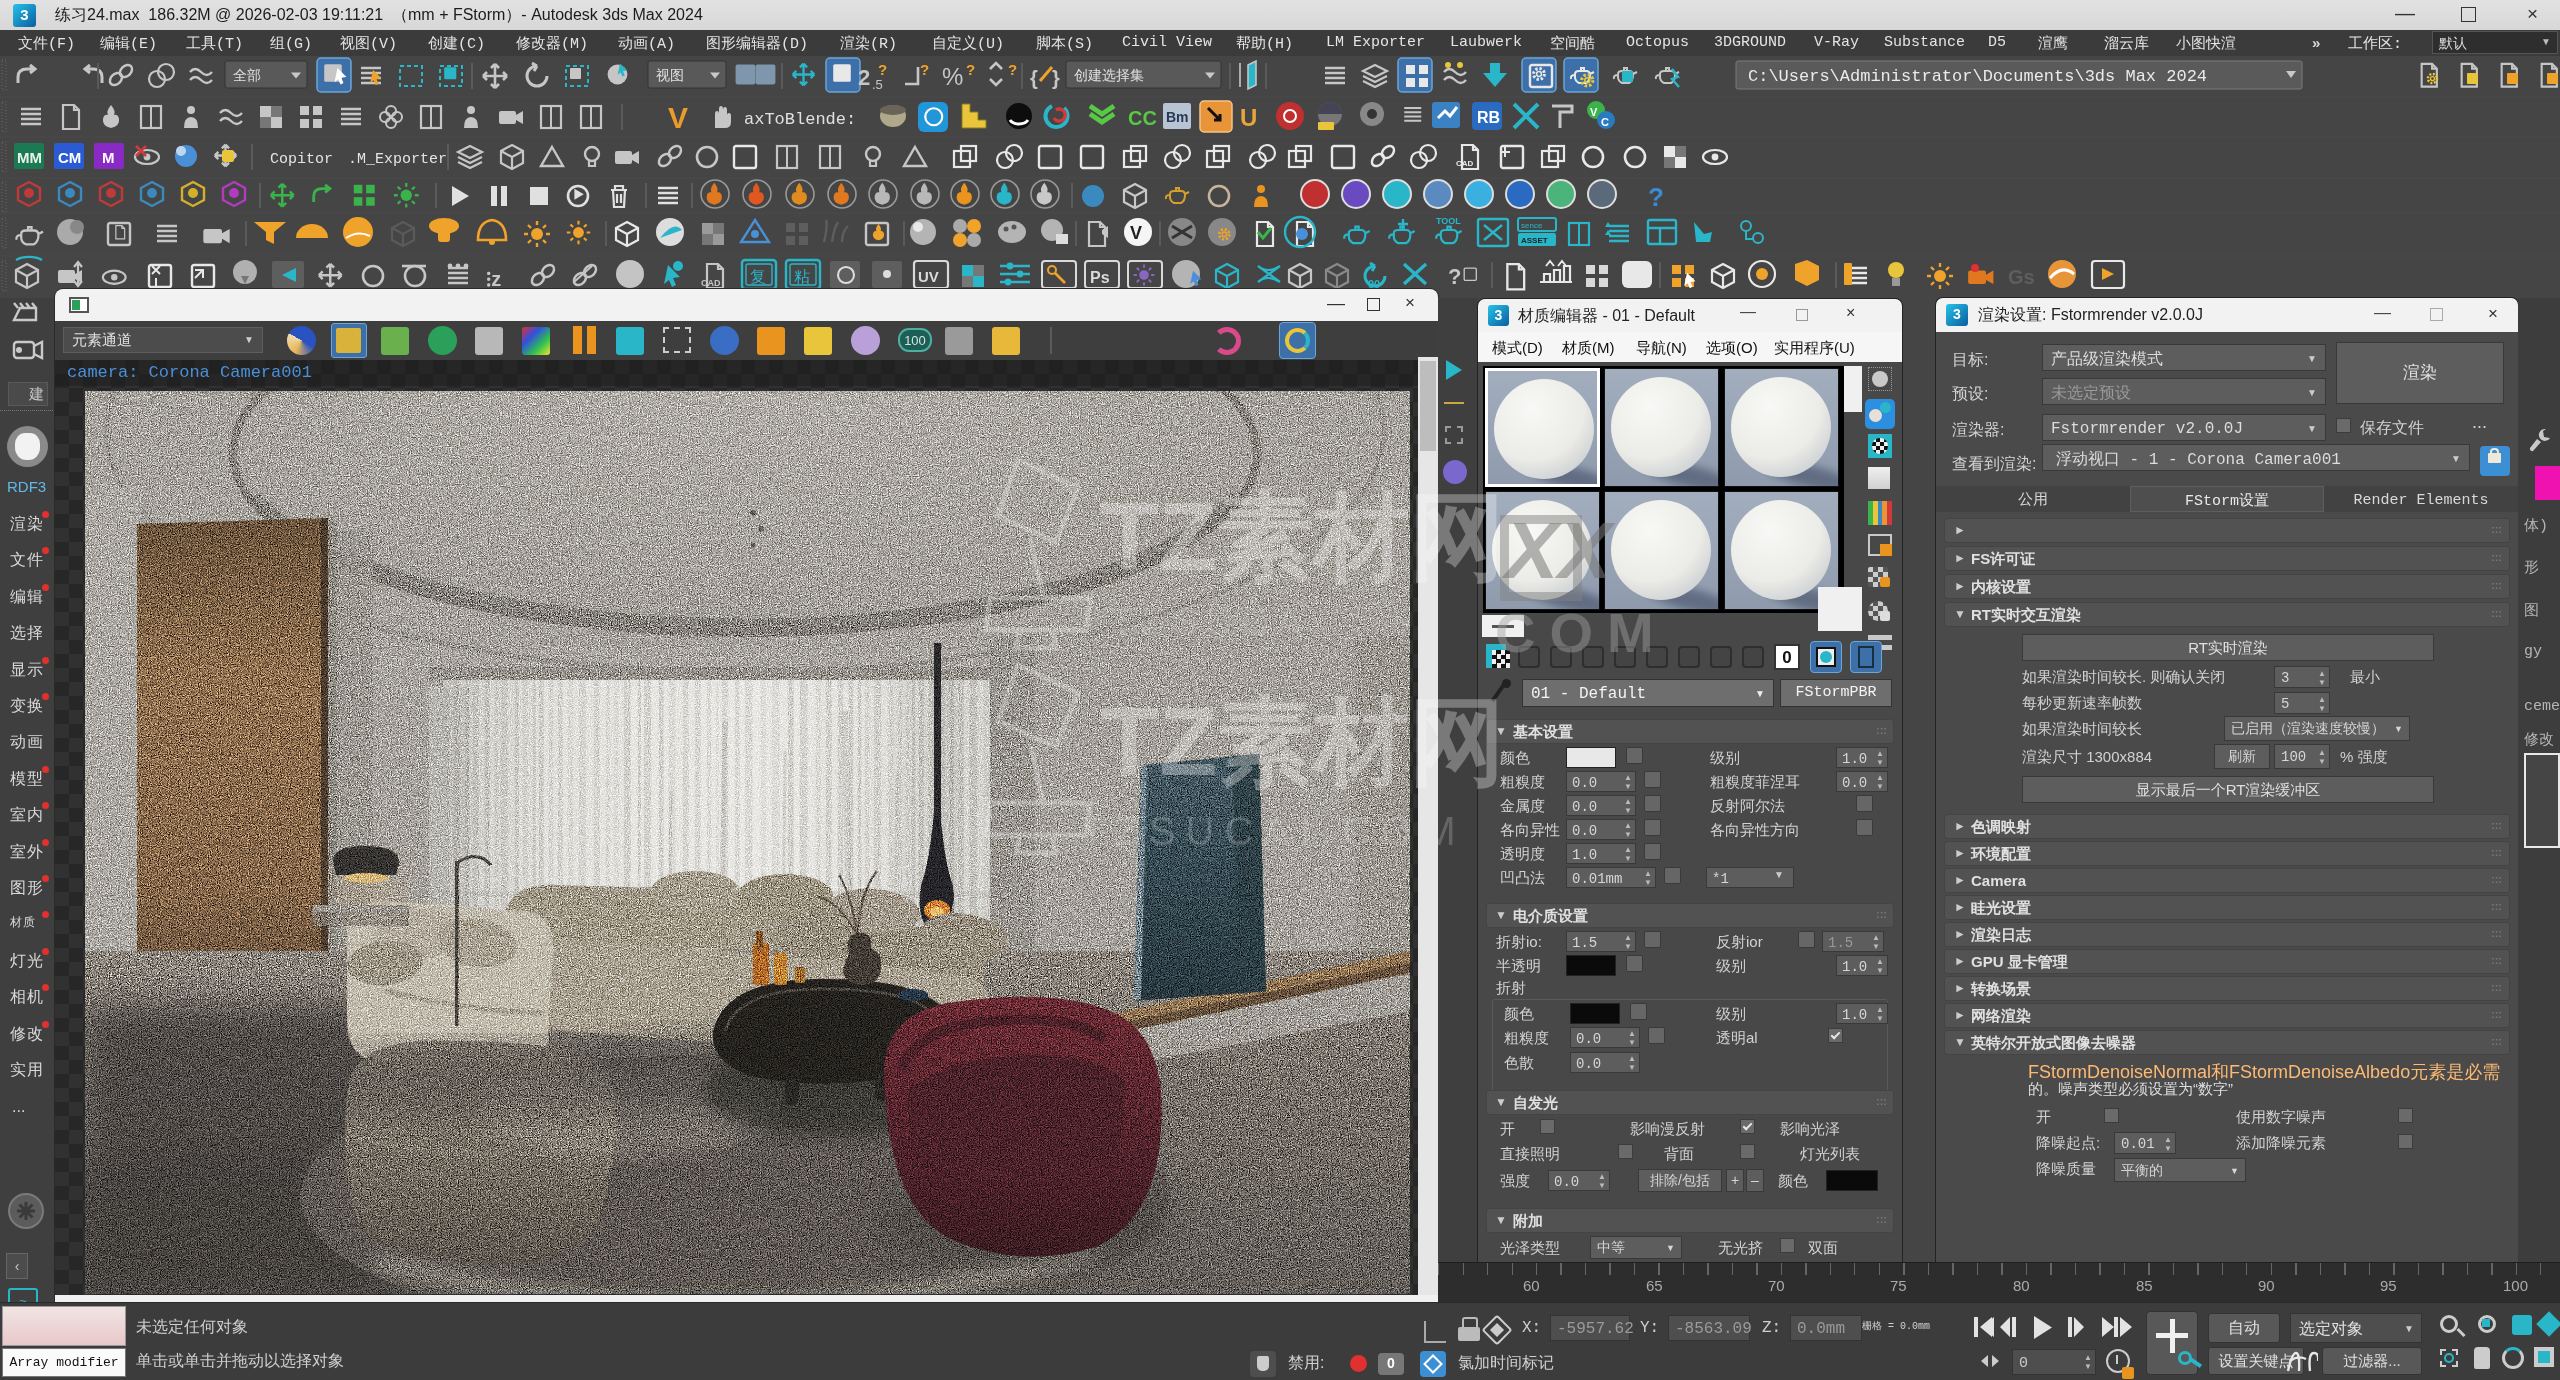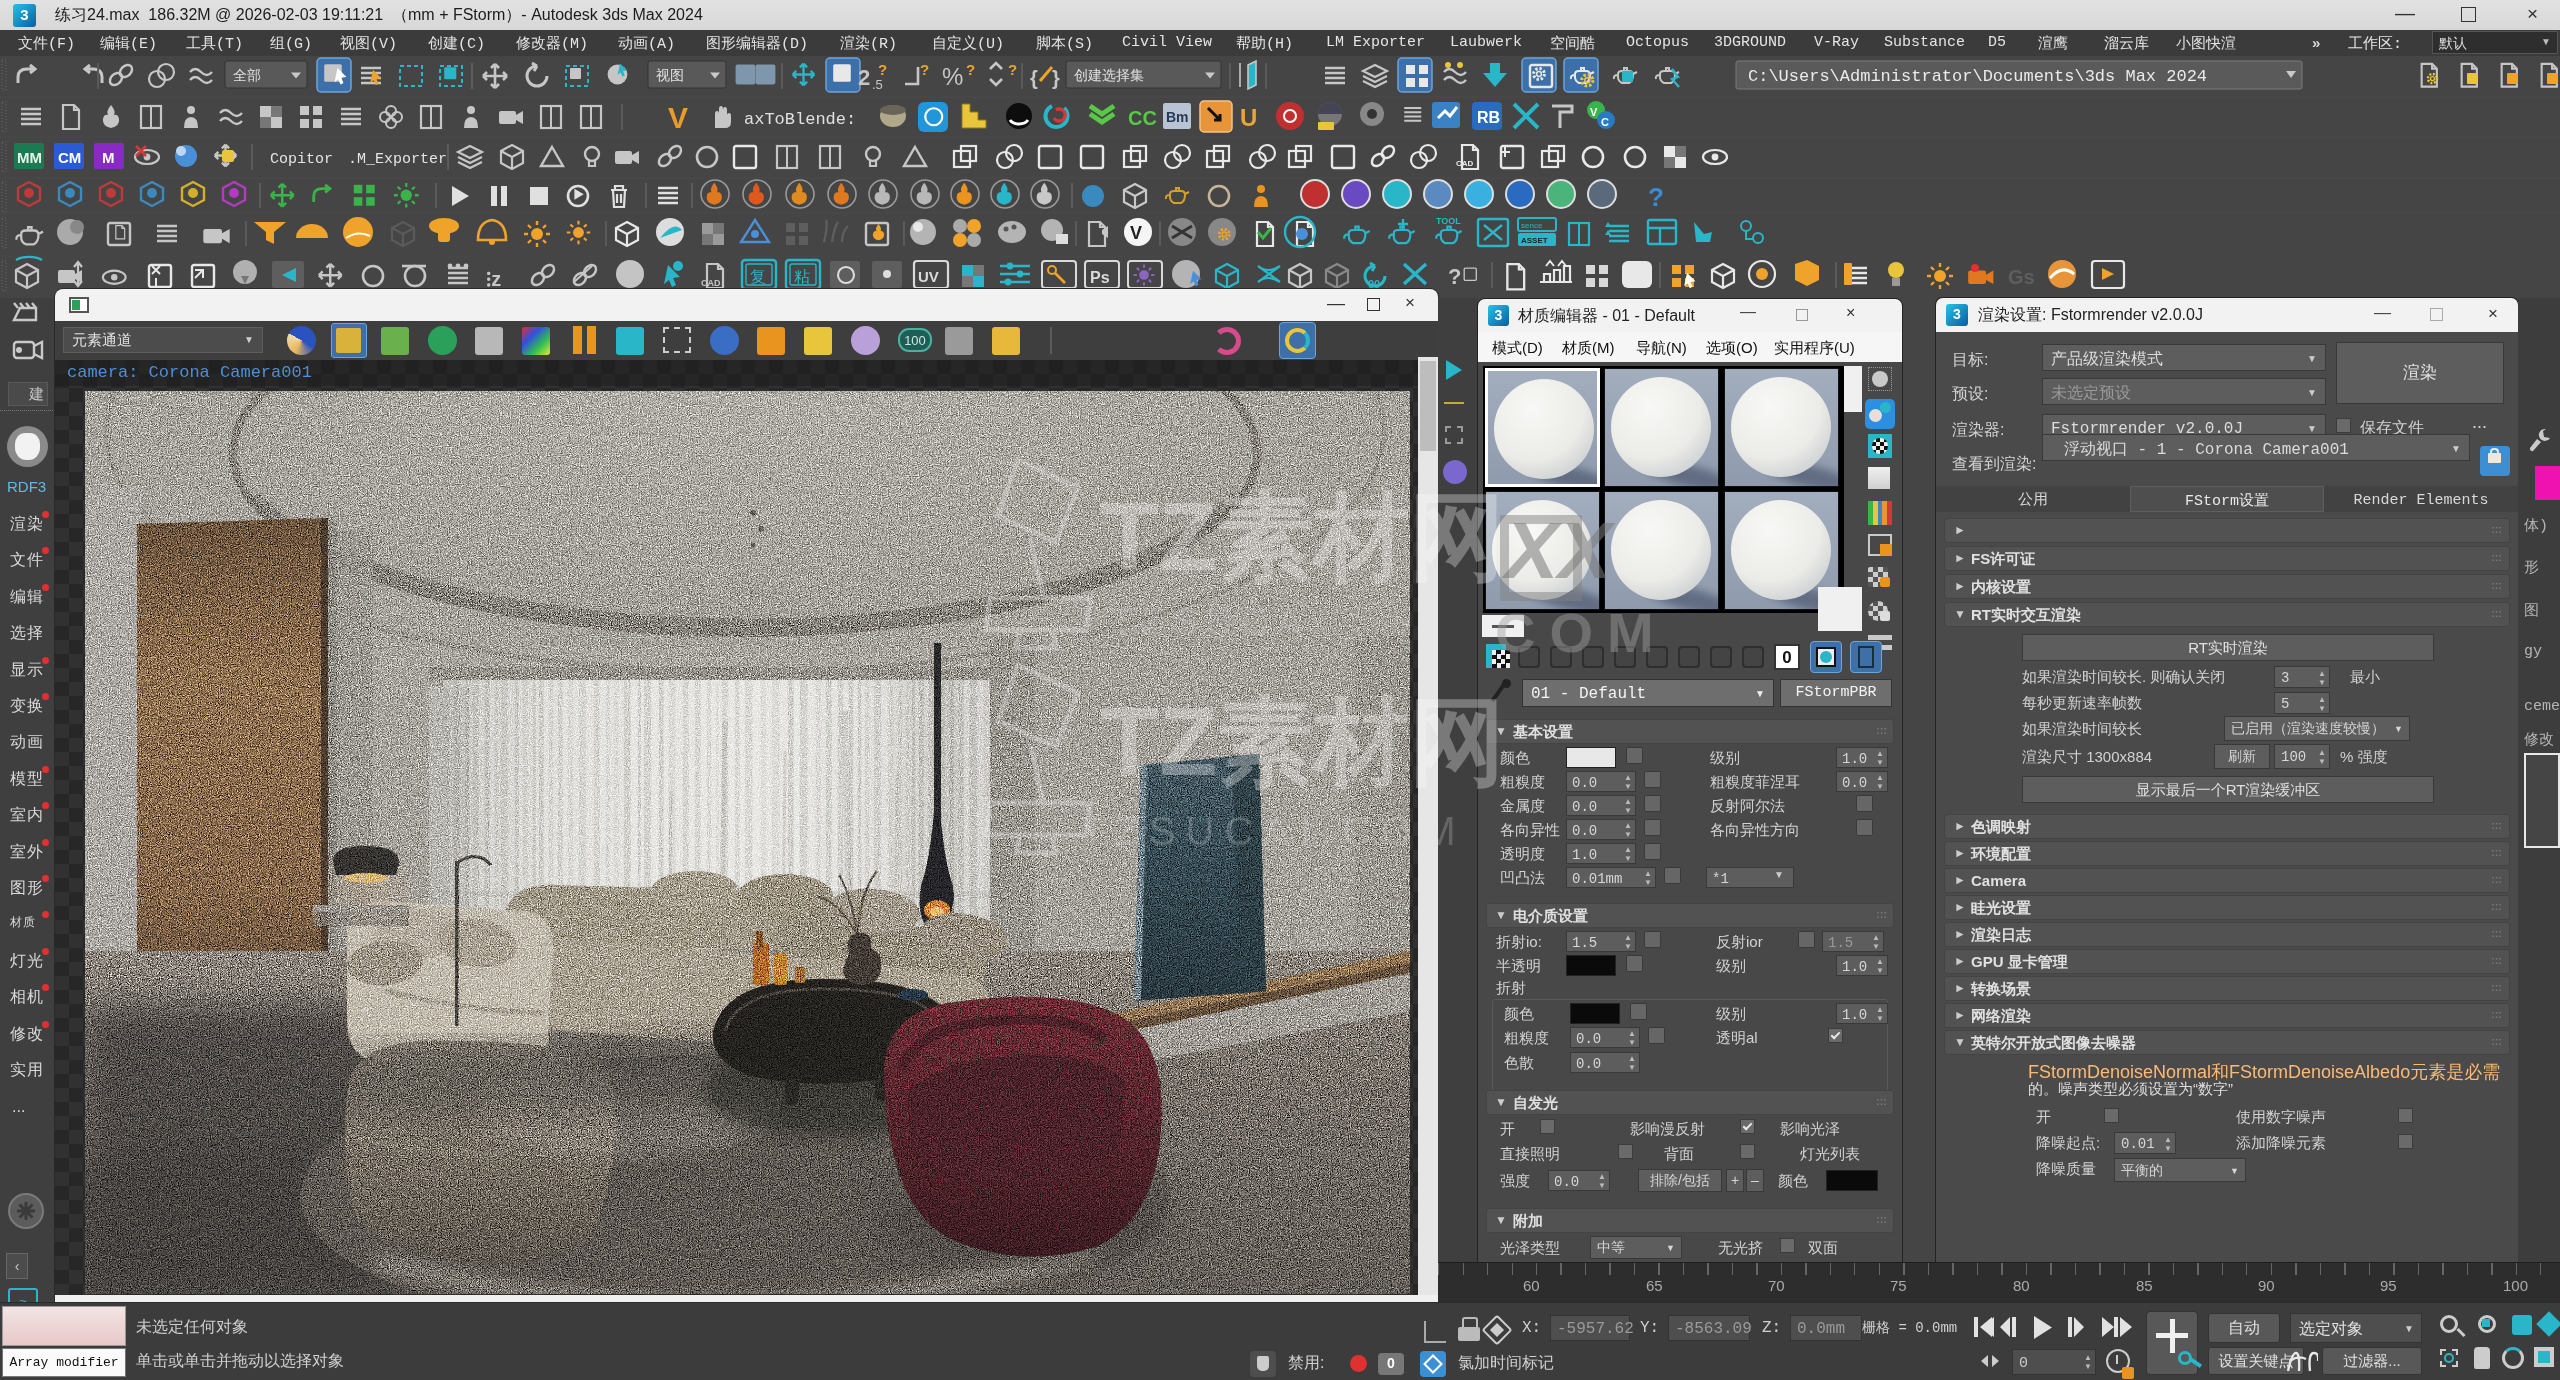--- a/index.html
+++ b/index.html
@@ -1174,21 +1174,21 @@
     <div class="a" style="left:106px;top:46px;width:284px;height:27px;background:#5d5d5d;border:1px solid #393939;color:#dcdcdc;font-size:16px;padding:4px 8px"><span class="mono">产品级渲染模式</span><span style="position:absolute;right:8px;top:8px;font-size:10px;color:#ccc">▼</span></div>
     <div class="a" style="left:400px;top:44px;width:168px;height:62px;background:#5d5d5d;border:1px solid #393939;color:#e4e4e4;font-size:17px;text-align:center;line-height:60px">渲染</div>
     <div class="a lbl" style="left:16px;top:86px;font-size:16px">预设:</div>
     <div class="a" style="left:106px;top:80px;width:284px;height:27px;background:#5d5d5d;border:1px solid #393939;color:#9a9a9a;font-size:16px;padding:4px 8px"><span class="mono">未选定预设</span><span style="position:absolute;right:8px;top:8px;font-size:10px;color:#ccc">▼</span></div>
     <div class="a lbl" style="left:16px;top:122px;font-size:16px">渲染器:</div>
     <div class="a" style="left:106px;top:116px;width:284px;height:27px;background:#5d5d5d;border:1px solid #393939;color:#dcdcdc;font-size:16px;padding:4px 8px"><span class="mono">Fstormrender v2.0.0J</span><span style="position:absolute;right:8px;top:8px;font-size:10px;color:#ccc">▼</span></div>
     <div class="a cb" style="left:400px;top:120px"></div>
     <div class="a lbl" style="left:424px;top:120px;font-size:16px">保存文件</div>
     <div class="a lbl" style="left:536px;top:114px;font-size:18px">...</div>
     <div class="a lbl" style="left:16px;top:156px;font-size:16px">查看到渲染:</div>
-    <div class="a" style="left:106px;top:136px;width:428px;height:27px;background:#5d5d5d;border:1px solid #393939;color:#dcdcdc;font-size:16px;padding:4px 21px"><span class="mono">浮动视口 - 1 - Corona Camera001</span><span style="position:absolute;right:8px;top:8px;font-size:10px;color:#ccc">▼</span></div>
+    <div class="a" style="left:106px;top:146px;width:428px;height:27px;background:#5d5d5d;border:1px solid #393939;color:#dcdcdc;font-size:16px;padding:4px 13px"><span class="mono">浮动视口 - 1 - Corona Camera001</span><span style="position:absolute;right:8px;top:8px;font-size:10px;color:#ccc">▼</span></div>
     <div class="a" style="left:544px;top:148px;width:30px;height:30px;background:#3d8fd4;border-radius:4px"></div>
     <div class="a" style="left:552px;top:155px;width:13px;height:10px;background:#f0e8d8;border-radius:1px"></div>
     <div class="a" style="left:554px;top:150px;width:9px;height:8px;border:2px solid #f0e8d8;border-bottom:none;border-radius:4px 4px 0 0"></div>
     <div class="a" style="left:0;top:188px;width:582px;height:26px;background:#404040"></div>
     <div class="a" style="left:0px;top:188px;width:194px;height:26px;background:#424242;color:#d8d8d8;font-size:15px;text-align:center;line-height:25px">公用</div>
     <div class="a" style="left:194px;top:188px;width:194px;height:26px;background:#4e4e4e;border:1px solid #5e5e5e;color:#e8e8e8;font-size:15px;text-align:center;line-height:25px"><span class="mono">FStorm设置</span></div>
     <div class="a" style="left:388px;top:188px;width:194px;height:26px;background:#424242;color:#d8d8d8;font-size:15px;text-align:center;line-height:25px"><span class="mono">Render Elements</span></div>
     <div class="a roll" style="left:8px;top:220px;width:566px;height:25px">
       <span style="position:absolute;left:9px;top:4px;font-size:12px;color:#ccc">►</span>
       <span style="position:absolute;right:7px;top:4px;color:#777;font-size:11px">:::</span>
@@ -1344,21 +1344,21 @@
     <div class="a" style="left:1462px;top:14px;width:16px;height:12px;border:2px solid #bbb;border-radius:3px 3px 0 0;border-bottom:none"></div>
     <div class="a" style="left:1458px;top:24px;width:22px;height:14px;background:#bbb;border-radius:2px"></div>
     <div class="a" style="left:1486px;top:16px;width:22px;height:22px;border:2px solid #ccc;border-radius:3px;transform:rotate(45deg)"></div>
     <div class="a" style="left:1492px;top:22px;width:10px;height:10px;background:#ccc;transform:rotate(45deg)"></div>
     <div class="a mono" style="left:1522px;top:16px;color:#d0d0d0;font-size:16px">X:</div>
     <div class="a" style="left:1550px;top:12px;width:80px;height:26px;background:#4e4e4e;border:1px solid #333;color:#9a9a9a;font-size:16px;padding:3px 6px"><span class="mono">-5957.62</span></div>
     <div class="a mono" style="left:1640px;top:16px;color:#d0d0d0;font-size:16px">Y:</div>
     <div class="a" style="left:1668px;top:12px;width:82px;height:26px;background:#4e4e4e;border:1px solid #333;color:#9a9a9a;font-size:16px;padding:3px 6px"><span class="mono">-8563.09</span></div>
     <div class="a mono" style="left:1762px;top:16px;color:#d0d0d0;font-size:16px">Z:</div>
     <div class="a" style="left:1790px;top:12px;width:72px;height:26px;background:#4e4e4e;border:1px solid #333;color:#9a9a9a;font-size:16px;padding:3px 6px"><span class="mono">0.0mm</span></div>
-    <div class="a mono" style="left:1862px;top:16px;color:#d0d0d0;font-size:14px">栅格 = 0.0mm</div>
+    <div class="a mono" style="left:1862px;top:16px;color:#d0d0d0;font-size:10px">栅格 = 0.0mm</div>
     <div class="a" style="left:1250px;top:48px;width:26px;height:26px;background:#4e4e4e;border-radius:4px"></div>
     <div class="a" style="left:1257px;top:53px;width:12px;height:15px;background:#ccc;border-radius:2px 2px 5px 5px"></div>
     <div class="a" style="left:1288px;top:50px;color:#d0d0d0;font-size:16px">禁用:</div>
     <div class="a" style="left:1350px;top:52px;width:17px;height:17px;border-radius:50%;background:#e03030"></div>
     <div class="a" style="left:1378px;top:50px;width:26px;height:22px;background:#777;border-radius:4px;color:#fff;font-size:14px;font-weight:bold;text-align:center;line-height:20px">0</div>
     <div class="a" style="left:1420px;top:48px;width:26px;height:26px;background:#3d8fd4;border-radius:4px"></div>
     <div class="a" style="left:1426px;top:54px;width:14px;height:14px;border:2px solid #fff;transform:rotate(45deg)"></div>
     <div class="a" style="left:1458px;top:50px;color:#d0d0d0;font-size:16px">氯加时间标记</div>
     <svg class="a" style="left:1972px;top:10px" width="170" height="30" viewBox="0 0 170 30">
       <g fill="#e2e2e2">

